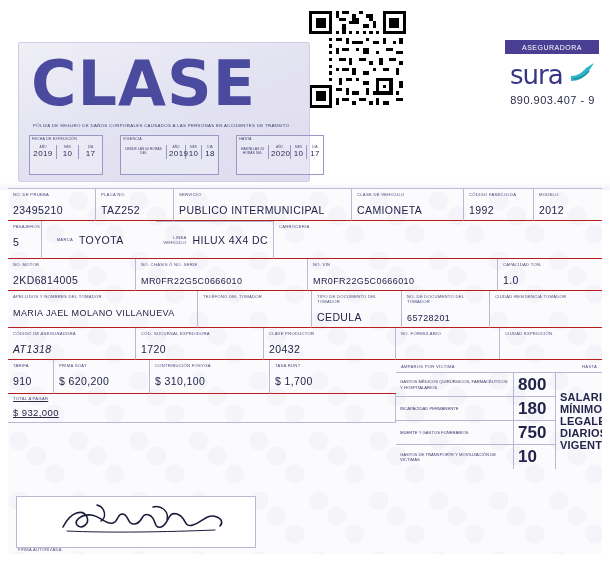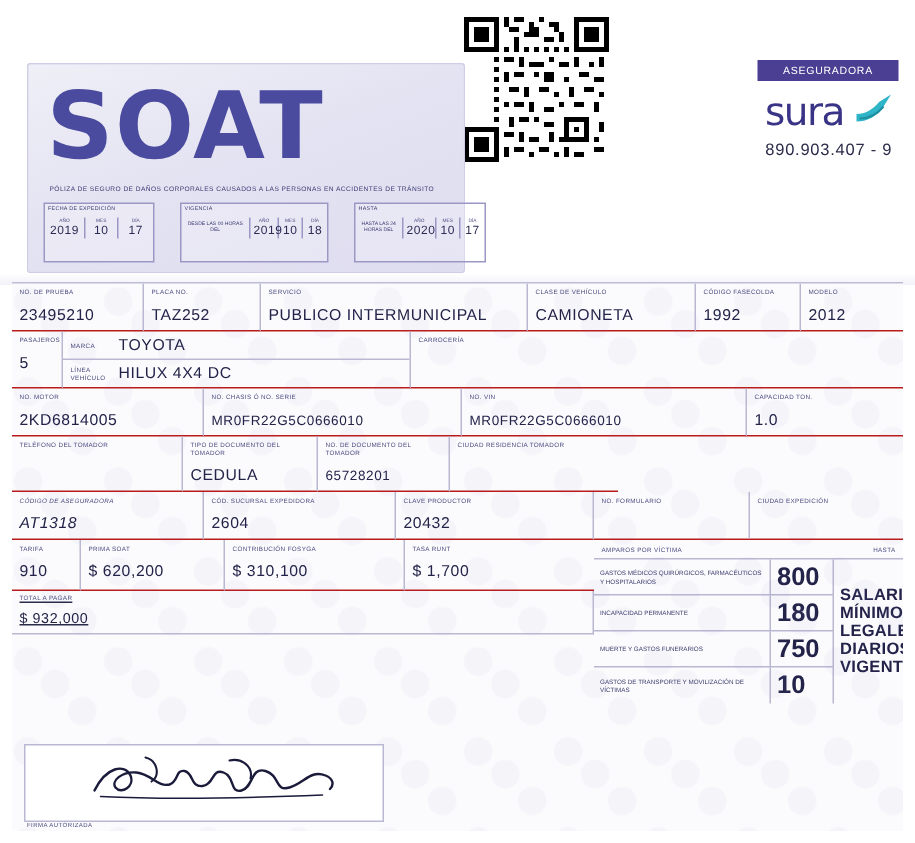--- a/index.html
+++ b/index.html
@@ -111,21 +111,21 @@
   .r1 .c1 { width:88px; }
   .r1 .c2 { width:78px; }
   .r1 .c3 { width:112px; }
   .r1 .c4 { width:178px; }
   .r1 .c5 { width:70px; }
   .r1 .c6 { width:68px; }
 
   .r2 .c1 { width:34px; }
   .r2 .c2 { width:232px; padding:0; }
   .r2 .c3 { width:328px; }
-  .marca-split { display:flex; flex-direction:column; height:100%; }
+  .marca-split { display:flex; flex-direction:row; height:100%;text-align:right; }
   .marca-half { flex:1; display:flex; align-items:center; padding:1px 5px; }
   .marca-half + .marca-half { border-top:1px solid #b9b7d2; }
   .marca-half .cap { margin:0 6px 0 0; width:26px; line-height:5px; }
 
   .r3 .c1 { width:128px; }
   .r3 .c2 { width:172px; }
   .r3 .c3 { width:190px; }
   .r3 .c4 { width:104px; }
 
   .r4 .c1 { width:190px; }
@@ -316,21 +316,21 @@
     <span class="sura-swoosh">
       <svg width="26" height="22" viewBox="0 0 26 22">
         <path d="M2 14 C8 14 13 11 17 6 L25 1 L20 9 C15 16 9 19 2 19 Z" fill="#2fb5c8"></path>
         <path d="M4 17 C10 17 16 14 20 9" stroke="#1f8fa3" stroke-width="1.4" fill="none"></path>
       </svg>
     </span>
     <div class="sura-nit">890.903.407 - 9</div>
   </div>
 
   <div class="header-card">
-    <div class="soat-title">SOAT</div>
+    <div class="soat-title">CLASE</div>
     <div class="soat-sub">PÓLIZA DE SEGURO DE DAÑOS CORPORALES CAUSADOS A LAS PERSONAS EN ACCIDENTES DE TRÁNSITO</div>
 
     <div class="hdr-fields">
 
       <div class="hdr-box" style="width:78px;">
         <div class="cap">FECHA DE EXPEDICIÓN</div>
         <div class="hdr-row">
           <div class="hdr-cell" style="width:27px;">
             <div class="lab">AÑO</div>
             <div class="val">2019</div>
@@ -457,20 +457,24 @@
         <span class="cap">No. VIN</span>
         <span class="val sm">MR0FR22G5C0666010</span>
       </div>
       <div class="cell c4">
         <span class="cap">CAPACIDAD TON.</span>
         <span class="val">1.0</span>
       </div>
     </div>
 
     <div class="row r4">
+      <div class="cell c1">
+        <span class="cap">APELLIDOS Y NOMBRES DEL TOMADOR</span>
+        <span class="val sm">MARIA JAEL MOLANO VILLANUEVA</span>
+      </div>
       <div class="cell c2">
         <span class="cap">TELÉFONO DEL TOMADOR</span>
         <span class="val"></span>
       </div>
       <div class="cell c3">
         <span class="cap">TIPO DE DOCUMENTO DEL TOMADOR</span>
         <span class="val">CEDULA</span>
       </div>
       <div class="cell c4">
         <span class="cap">No. DE DOCUMENTO DEL TOMADOR</span>
@@ -482,21 +486,21 @@
       </div>
     </div>
 
     <div class="row r5">
       <div class="cell c1">
         <span class="cap">CÓDIGO DE ASEGURADORA</span>
         <span class="val">AT1318</span>
       </div>
       <div class="cell c2">
         <span class="cap">CÓD. SUCURSAL EXPEDIDORA</span>
-        <span class="val">2604</span>
+        <span class="val">1720</span>
       </div>
       <div class="cell c3">
         <span class="cap">CLAVE PRODUCTOR</span>
         <span class="val">20432</span>
       </div>
       <div class="cell c4" style="padding:0; display:flex;">
         <div style="width:104px; padding:3px 5px; border-right:1px solid #b9b7d2;">
           <span class="cap">No. FORMULARIO</span>
           <span class="val"></span>
         </div>

